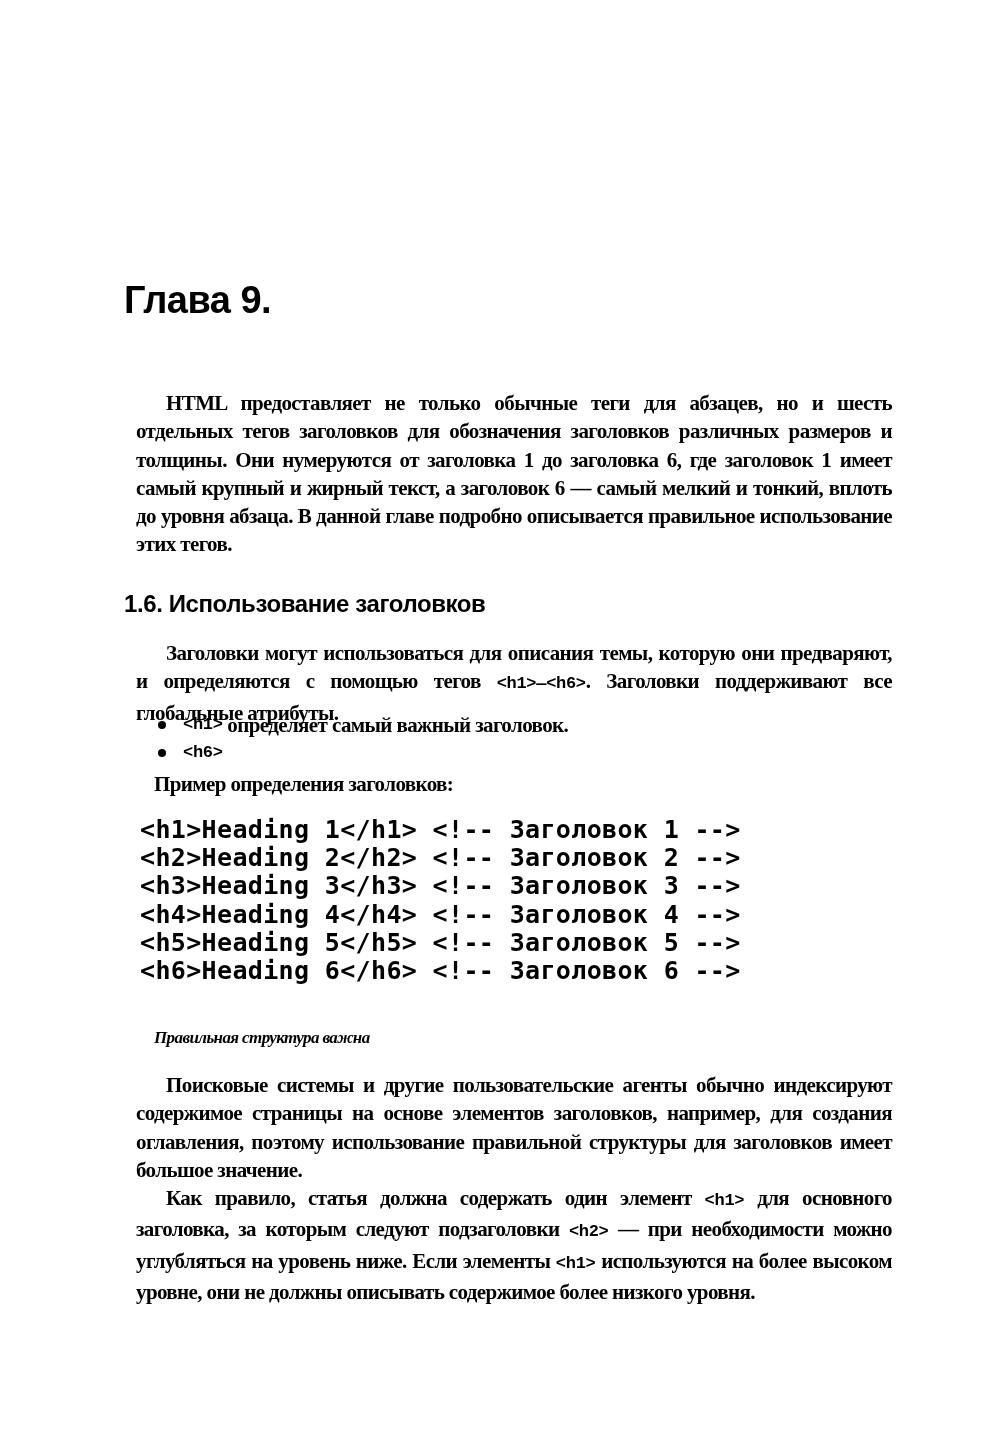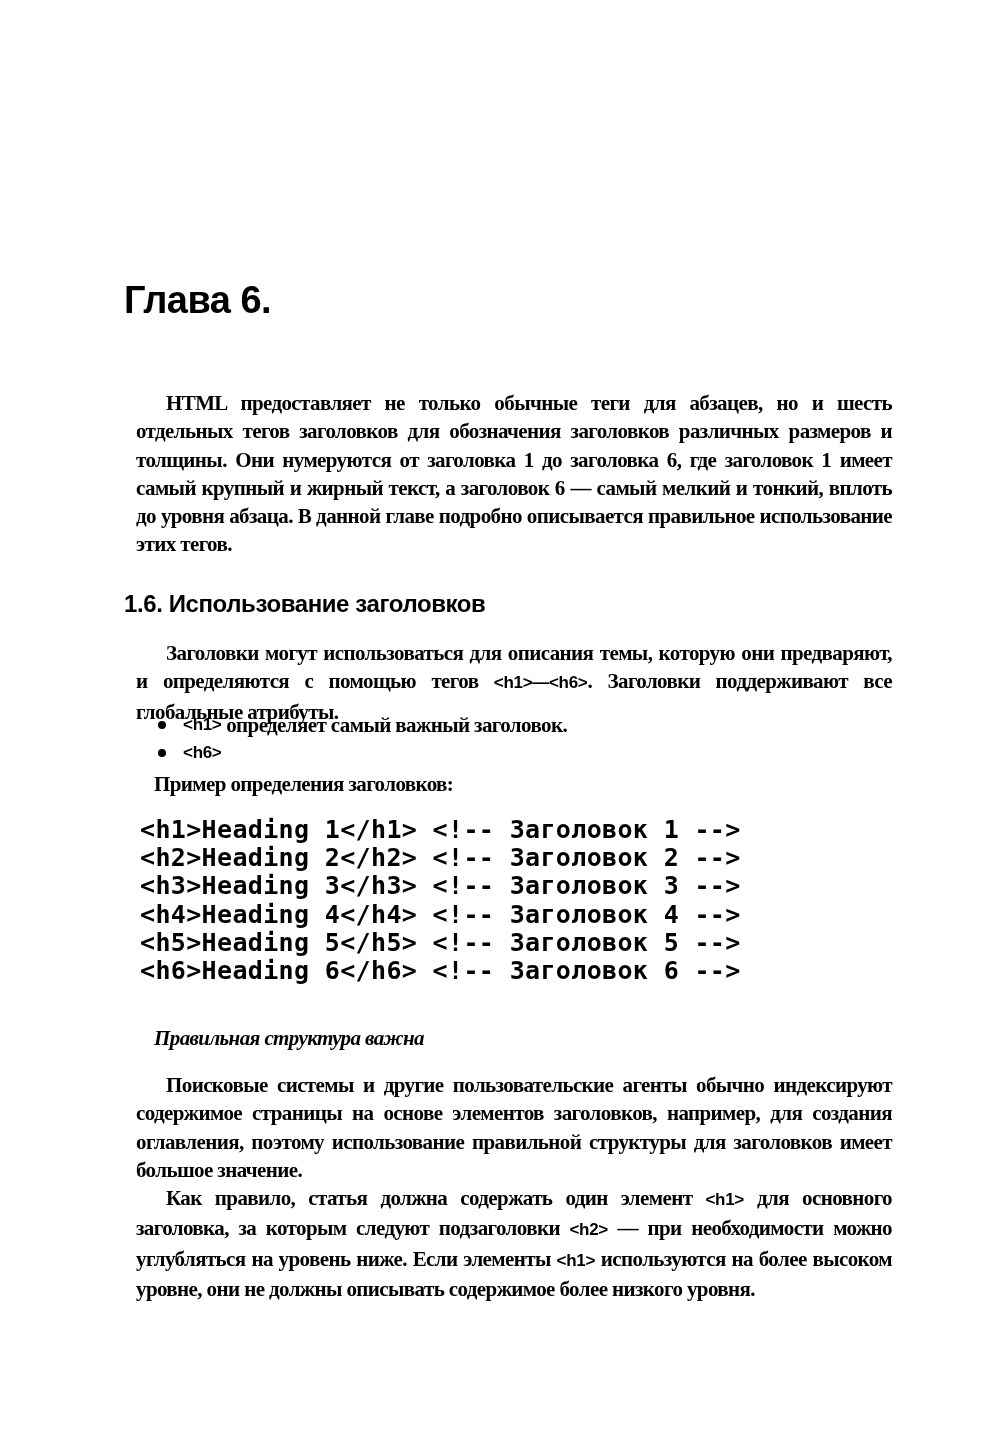--- a/index.html
+++ b/index.html
@@ -24,52 +24,52 @@
       transform-origin: left top;
     }
     .intro { position: absolute; left: 0; top: 377px; width: 756px; }
     .section-title {
       position: absolute; left: 0; top: 588px; margin: 0;
       font-family: "Liberation Sans", "DejaVu Sans", sans-serif;
       font-weight: bold; font-size: 24px; line-height: 32px; letter-spacing: -0.4px;
     }
     .sec-para { position: absolute; left: 0; top: 627px; width: 756px; }
     .code-inline {
-      font-family: Liberation Sans, sans-serif;
+      font-family: Liberation Mono, monospace;
       font-weight: bold; font-size: 17px; letter-spacing: -0.3px;
     }
     .bullets { position: absolute; left: 34px; top: 711px; list-style: none; margin: 0; padding: 0; }
     .bullets li {
       font-size: 21px; line-height: 28.3px; font-weight: bold; letter-spacing: -0.6px;
       display: flex; align-items: center;
     }
     .bullet-dot {
       display: inline-block; width: 8px; height: 8px; border-radius: 50%;
       background: #000; margin-right: 17px;
     }
     .example-label { position: absolute; left: 30px; top: 770px; font-size: 21px; line-height: 28px; font-weight: bold; letter-spacing: -0.6px; }
     .code-block {
       position: absolute; left: 16px; top: 816px; margin: 0;
       font-family: "DejaVu Sans Mono", "Liberation Mono", monospace;
       font-weight: bold; font-size: 25px; line-height: 28.2px; letter-spacing: 0.35px;
     }
     .note-title {
       position: absolute; left: 30px; top: 1024px; margin: 0;
-      font-style: italic; font-weight: bold; font-size: 21px; line-height: 28px; letter-spacing: -0.6px; text-align: right;
+      font-style: italic; font-weight: bold; font-size: 17px; line-height: 28px; letter-spacing: -0.6px; text-align: right;
     }
     .note-para1 { position: absolute; left: 0; top: 1059px; width: 756px; }
     .note-para2 { position: absolute; left: 0; top: 1172px; width: 756px; }
   </style>
 </head>
 <body>
 
 <div class="page">
 
   <h1 class="chapter-title">
-    <span>Глава 6.</span><br>
+    <span>Глава 9.</span><br>
   </h1>
 
   <p class="para intro">HTML предоставляет не только обычные теги для абзацев, но и шесть отдельных тегов заголовков для обозначения заголовков различных размеров и толщины. Они нумеруются от заголовка 1 до заголовка 6, где заголовок 1 имеет самый крупный и жирный текст, а заголовок 6 — самый мелкий и тонкий, вплоть до уровня абзаца. В данной главе подробно описывается правильное использование этих тегов.</p>
 
   <h2 class="section-title">1.6. Использование заголовков</h2>
 
   <p class="para sec-para"><span>Заголовки могут использоваться для описания темы, которую они предваряют, и определяются с помощью тегов </span><span class="code-inline">&lt;h1&gt;—&lt;h6&gt;</span><span>. Заголовки поддерживают все глобальные атрибуты.</span></p>
 
   <ul class="bullets">
     <li>

